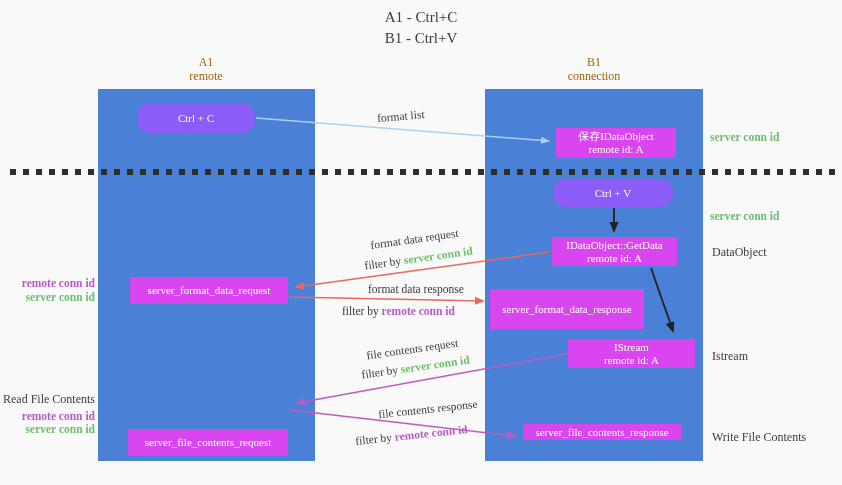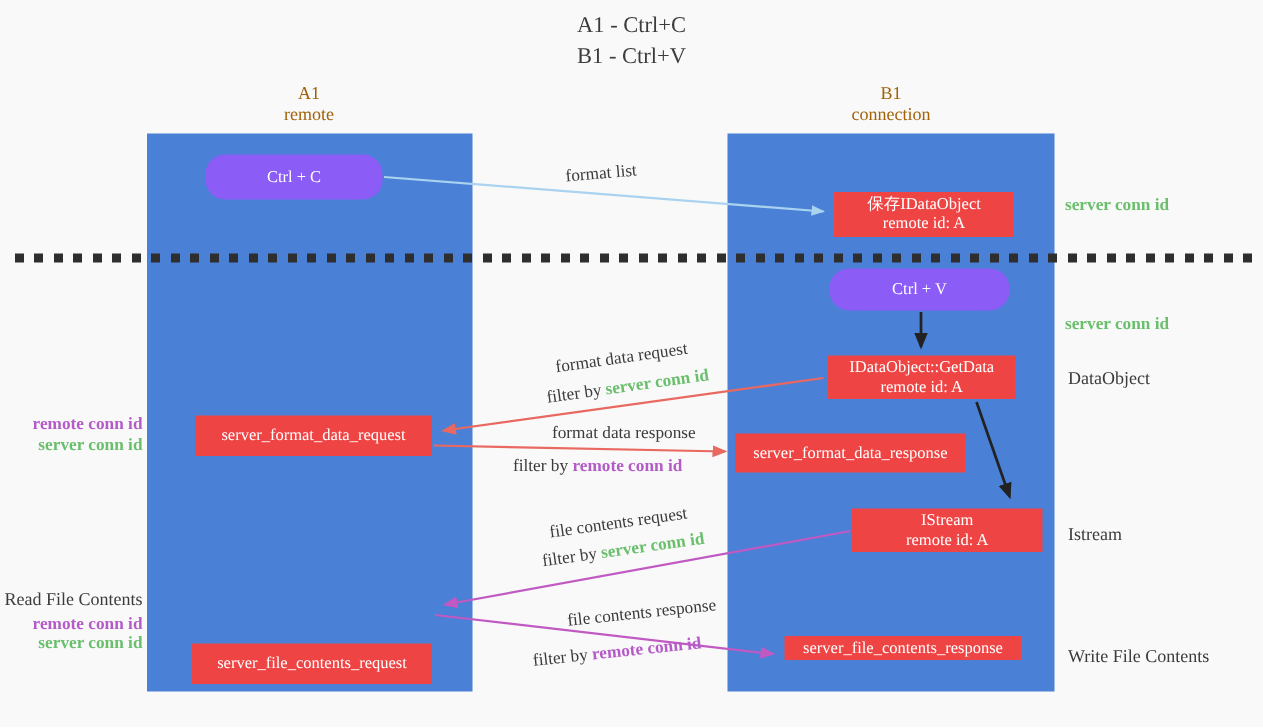--- a/index.html
+++ b/index.html
@@ -17,21 +17,21 @@
   .lane-left  { left:98px;  width:217px; }
   .lane-right { left:485px; width:218px; }
 
   .dotted { position:absolute; left:10px; top:169px; width:832px; height:6px;
             background:repeating-linear-gradient(90deg,#2e2e2e 0 6px,rgba(0,0,0,0) 6px 13px); }
 
   .node { position:absolute; display:flex; flex-direction:column; align-items:center;
           justify-content:center; color:#fff; font-size:11px; line-height:13px;
           text-align:center; white-space:nowrap; }
   .node.green  { background:#8b5cf6;border-radius:13px; }
-  .node.orange { background:#ef4444; }
+  .node.orange { background:#d946ef; }
 
   .albl { position:absolute; font-size:11.5px; color:#3b3b3b; white-space:nowrap; }
   .side { position:absolute; font-size:12px; color:#3b3b3b; white-space:nowrap; }
   .side-left { left:0; width:95px; text-align:right; }
   .green-t  { color:#6abf6c; font-weight:bold; }
   .purple-t { color:#b55bc8; font-weight:bold; }
 
   svg.arrows { position:absolute; left:0; top:0; width:842px; height:485px;
                pointer-events:none; }
 </style>
@@ -98,21 +98,21 @@
 
   <div class="node orange" style="left:552px;top:237px;width:125px;height:29px;">
     <div>IDataObject::GetData</div>
     <div>remote id: A</div>
   </div>
 
   <div class="node orange" style="left:130px;top:277px;width:158px;height:27px;align-items:center;">
     <div>server_format_data_request</div>
   </div>
 
-  <div class="node orange" style="left:490px;top:289px;width:154px;height:26px;text-align:center;">
+  <div class="node orange" style="left:490px;top:289px;width:154px;height:40px;text-align:center;">
     <div>server_format_data_response</div>
   </div>
 
   <div class="node orange" style="left:568px;top:339px;width:127px;height:29px;">
     <div>IStream</div>
     <div>remote id: A</div>
   </div>
 
   <div class="node orange" style="left:128px;top:393px;width:160px;height:27px;margin-top:36px;">
     <div>server_file_contents_request</div>

